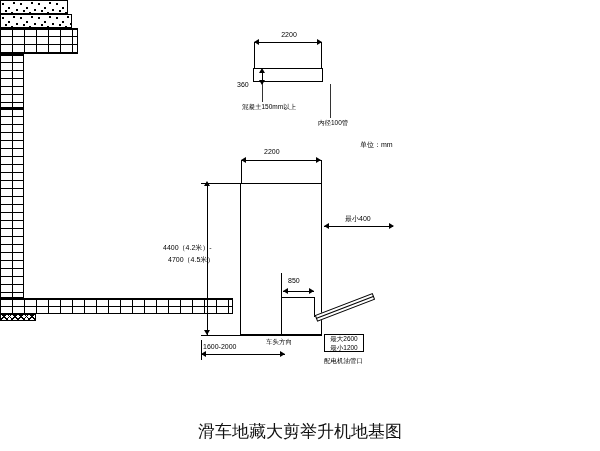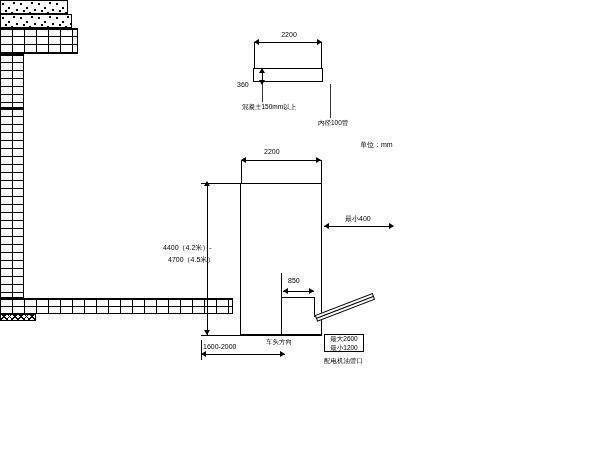--- a/index.html
+++ b/index.html
@@ -150,14 +150,15 @@
   <div class="lbl" style="left:266px;top:338px;">车头方向</div>
 
   <div class="box" style="left:324px;top:334px;width:40px;height:18px;"></div>
   <div class="lbl c" style="left:324px;top:335px;width:40px;">最大2600</div>
   <div class="lbl c" style="left:324px;top:344px;width:40px;">最小1200</div>
 
   <div class="lbl" style="left:324px;top:357px;">配电机油管口</div>
 
   <div class="hatch" style="left:269px;top:369px;width:36px;height:7px;"></div>
 
+  <div class="title" style="top:420px;">滑车地藏大剪举升机地基图</div>
 
 </div>
 
 </body></html>

